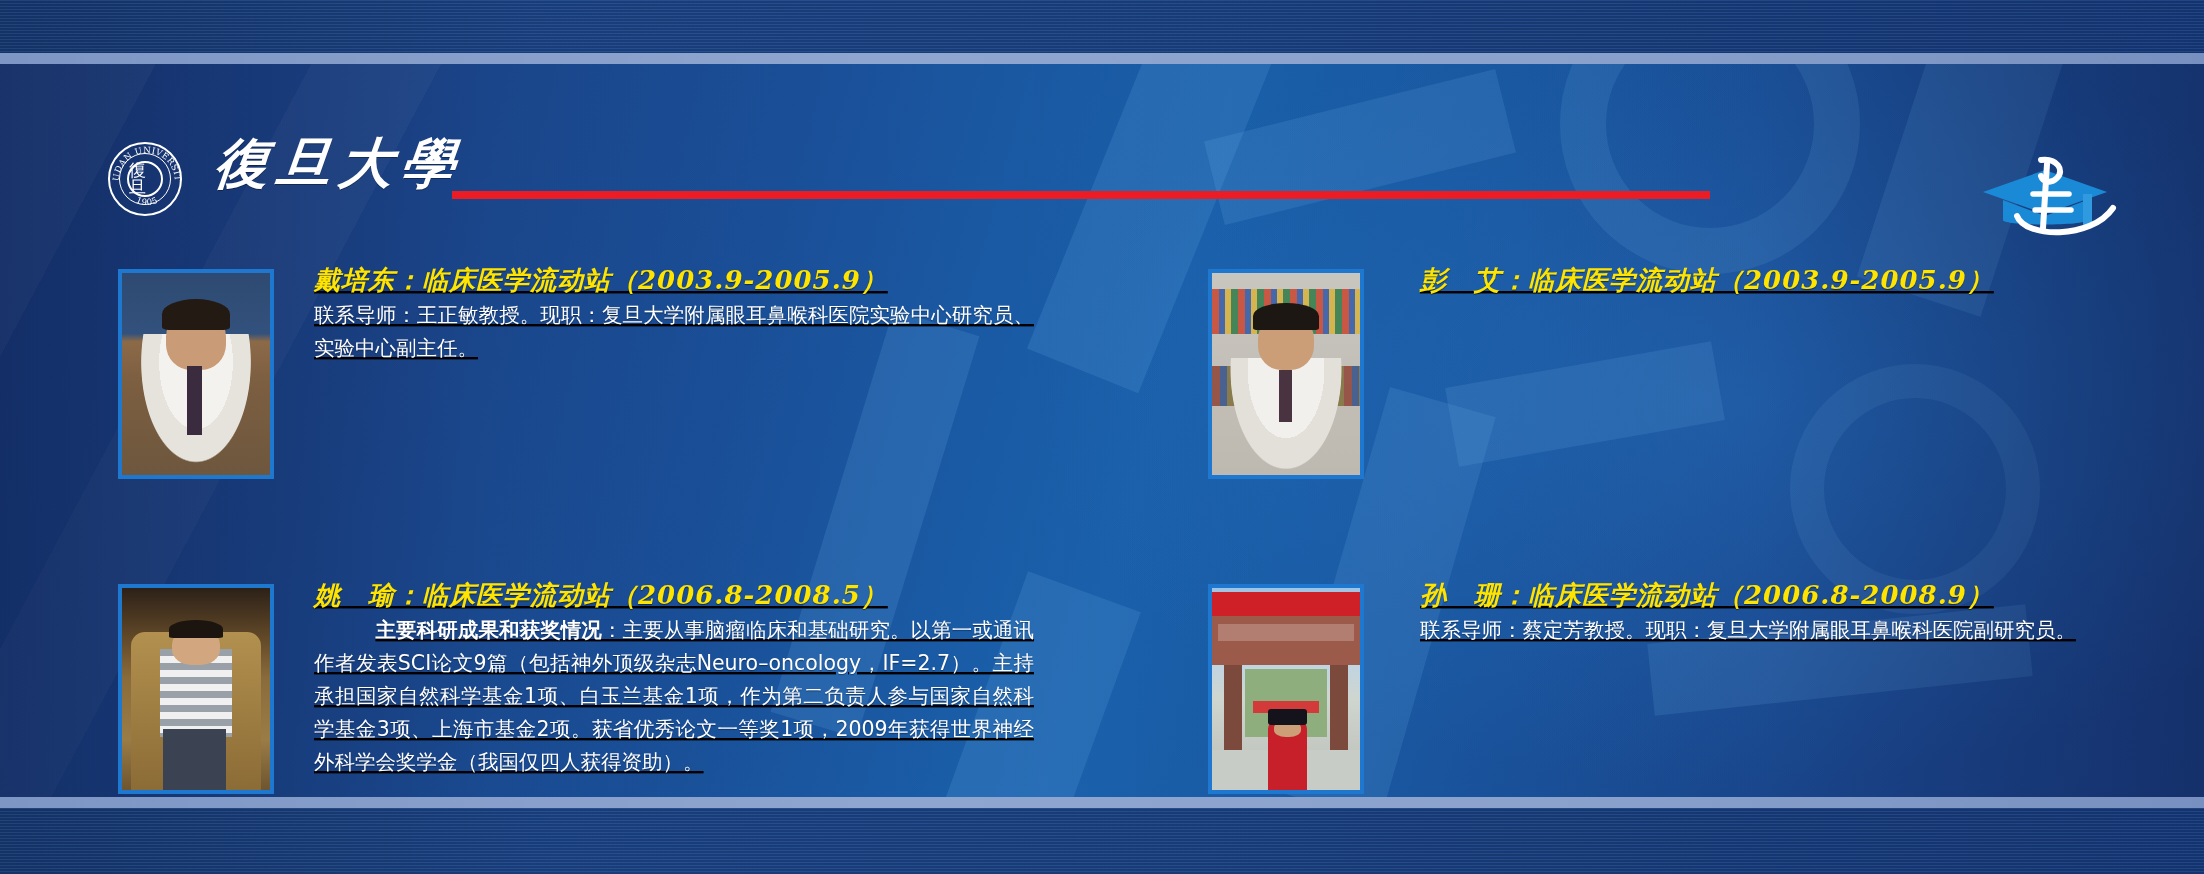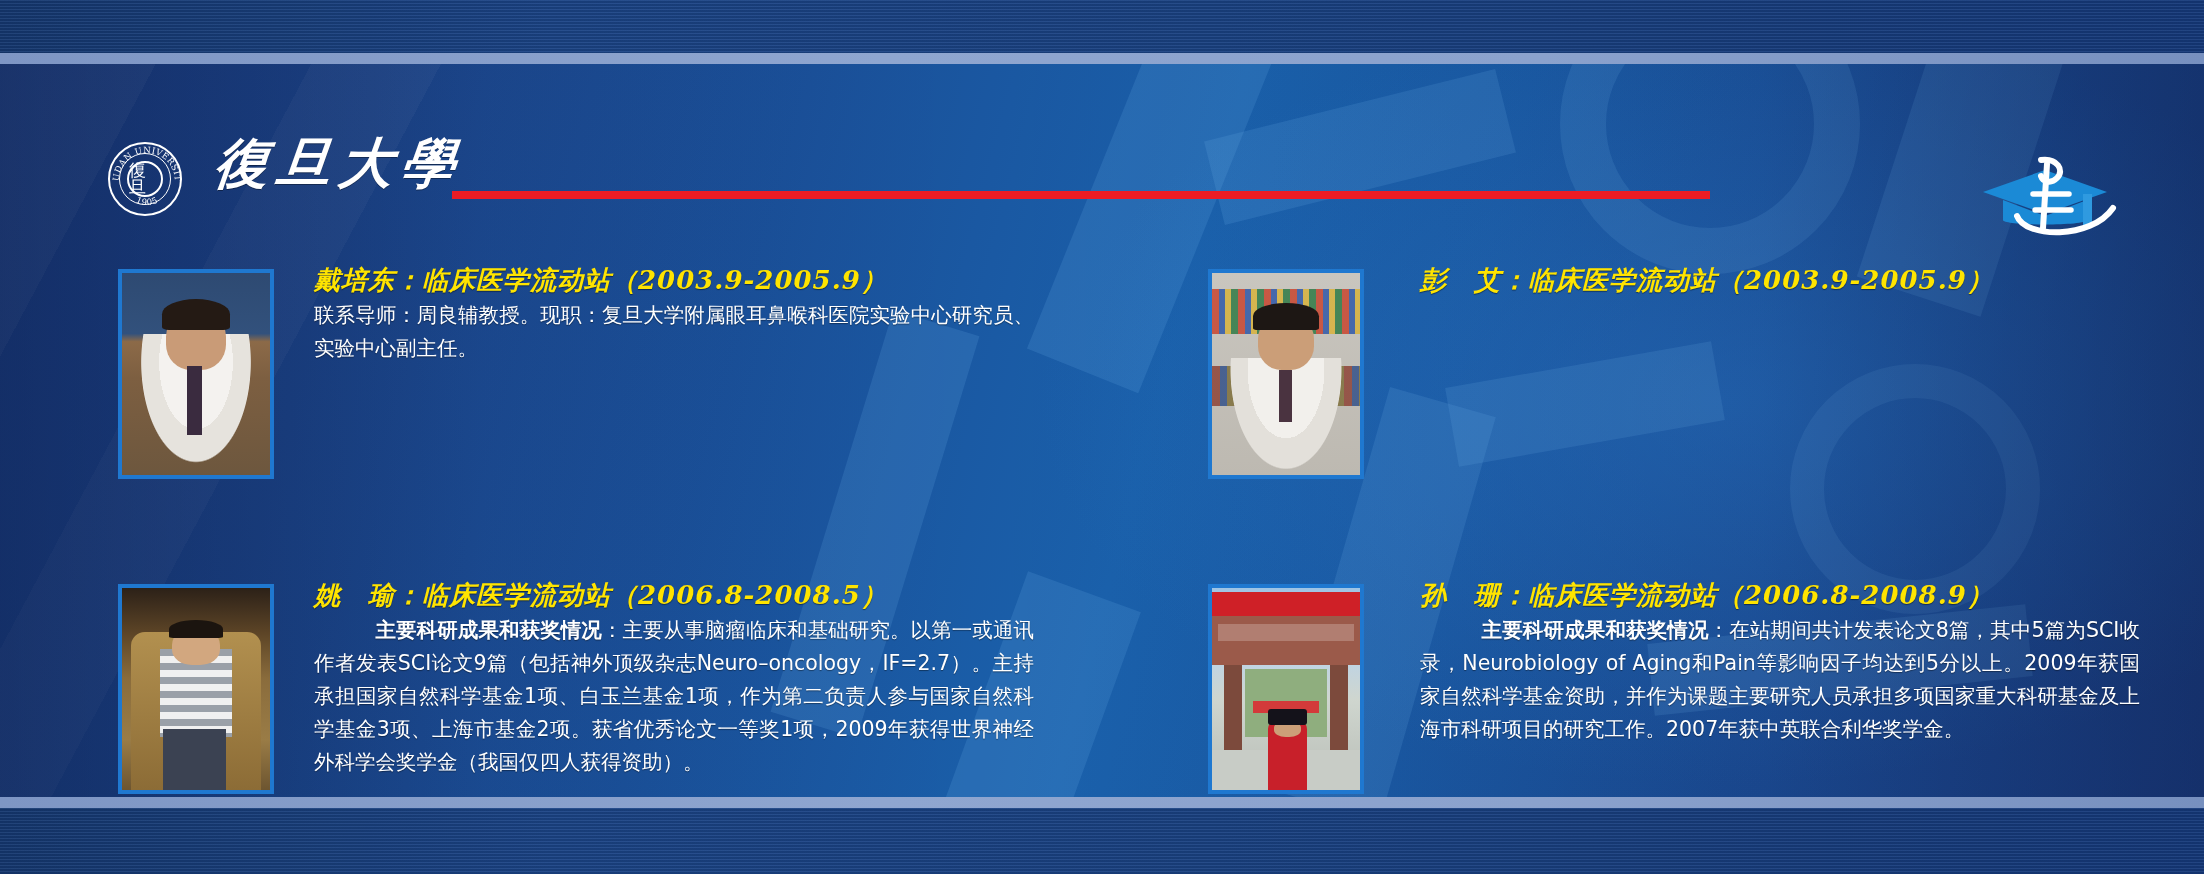--- a/index.html
+++ b/index.html
@@ -104,21 +104,21 @@
 
   
   .entry{ position:absolute; }
   .photo{
     position:absolute; left:0; top:0;
     border:4px solid #1f78d0;
     background:#0c1f4a;
     overflow:hidden;
   }
   .photo .ph{ position:absolute; inset:0; }
-  .entry .body{ position:absolute; }
+  .entry .body{ position:absolute;text-decoration:underline; }
   .ename{
     color:#ffe400; font-size:26px; line-height:1.18;
     font-weight:700; font-style:italic;
     font-family:"DejaVu Serif","Liberation Serif",serif;
     letter-spacing:1px; white-space:nowrap;
     text-shadow:0 1px 1px rgba(0,0,0,.45);
   }
   .etext{
     color:#ffffff; font-size:20.5px; line-height:1.62;
     text-align:justify; text-justify:inter-ideograph;
@@ -204,21 +204,21 @@
             linear-gradient(to bottom,#2e4a72 0%,#32517c 30%,#8c6a48 34%,#7d5f41 52%,#6d573e 100%);">
           <div style="position:absolute;left:8%;top:30%;width:84%;height:70%;background:radial-gradient(ellipse at 50% 20%, #f4f2ef 0 42%, #e6e3dd 42% 62%, rgba(230,227,221,0) 63%);"></div>
           <div style="position:absolute;left:30%;top:18%;width:40%;height:30%;border-radius:46% 46% 42% 42%;background:#c99b77;"></div>
           <div style="position:absolute;left:27%;top:13%;width:46%;height:15%;border-radius:50% 50% 10% 10%;background:#241a14;"></div>
           <div style="position:absolute;left:44%;top:46%;width:10%;height:34%;background:#3a2b3f;"></div>
         </div>
       </div>
       <div class="body">
         <div class="ename">戴培东：临床医学流动站（2003.9-2005.9）</div>
         <div class="etext">
-          <p>联系导师：周良辅教授。现职：复旦大学附属眼耳鼻喉科医院实验中心研究员、实验中心副主任。</p>
+          <p>联系导师：王正敏教授。现职：复旦大学附属眼耳鼻喉科医院实验中心研究员、实验中心副主任。</p>
         </div>
       </div>
     </div>
 
     <div class="entry" id="entry-1">
       <div class="photo">
         <div class="ph" style="background:
             linear-gradient(to bottom,#c9c6bf 0%,#bdb9b1 100%);">
           <div style="position:absolute;left:0;top:8%;width:100%;height:22%;background:repeating-linear-gradient(to right,#c8452f 0 7px,#2f58a8 7px 13px,#d8b23c 13px 19px,#2f7a45 19px 26px);opacity:.85;"></div>
           <div style="position:absolute;left:0;top:46%;width:100%;height:20%;background:repeating-linear-gradient(to right,#8a3b2e 0 8px,#2a4a86 8px 15px,#7a6a33 15px 22px);opacity:.8;"></div>
@@ -265,21 +265,21 @@
           <div style="position:absolute;left:28%;top:56%;width:44%;height:6%;background:#d33a3a;"></div>
           <div style="position:absolute;left:0;top:80%;width:100%;height:20%;background:#c8ccc6;"></div>
           <div style="position:absolute;left:38%;top:66%;width:26%;height:34%;background:#c8202a;border-radius:8px 8px 0 0;"></div>
           <div style="position:absolute;left:42%;top:66%;width:18%;height:8%;border-radius:44%;background:#cc9f78;"></div>
           <div style="position:absolute;left:38%;top:60%;width:26%;height:8%;background:#14121a;border-radius:3px;"></div>
         </div>
       </div>
       <div class="body">
         <div class="ename">孙　珊：临床医学流动站（2006.8-2008.9）</div>
         <div class="etext">
-          <p class="indent"><b>主要科研成果和获奖情况</b><span>：在站期间共计发表论文8篇，其中5篇为SCI收录，Neurobiology of Aging和Pain等影响因子均达到5分以上。2009年获国家自然科学基金资助，并作为课题主要研究人员承担多项国家重大科研基金及上海市科研项目的研究工作。2007年获中英联合利华奖学金。</span></p>
+          <p>联系导师：蔡定芳教授。现职：复旦大学附属眼耳鼻喉科医院副研究员。</p>
         </div>
       </div>
     </div>
 
   </div>
 
   <div class="band-rule bottom"></div>
   <div class="band bottom"></div>
 
 </div>

